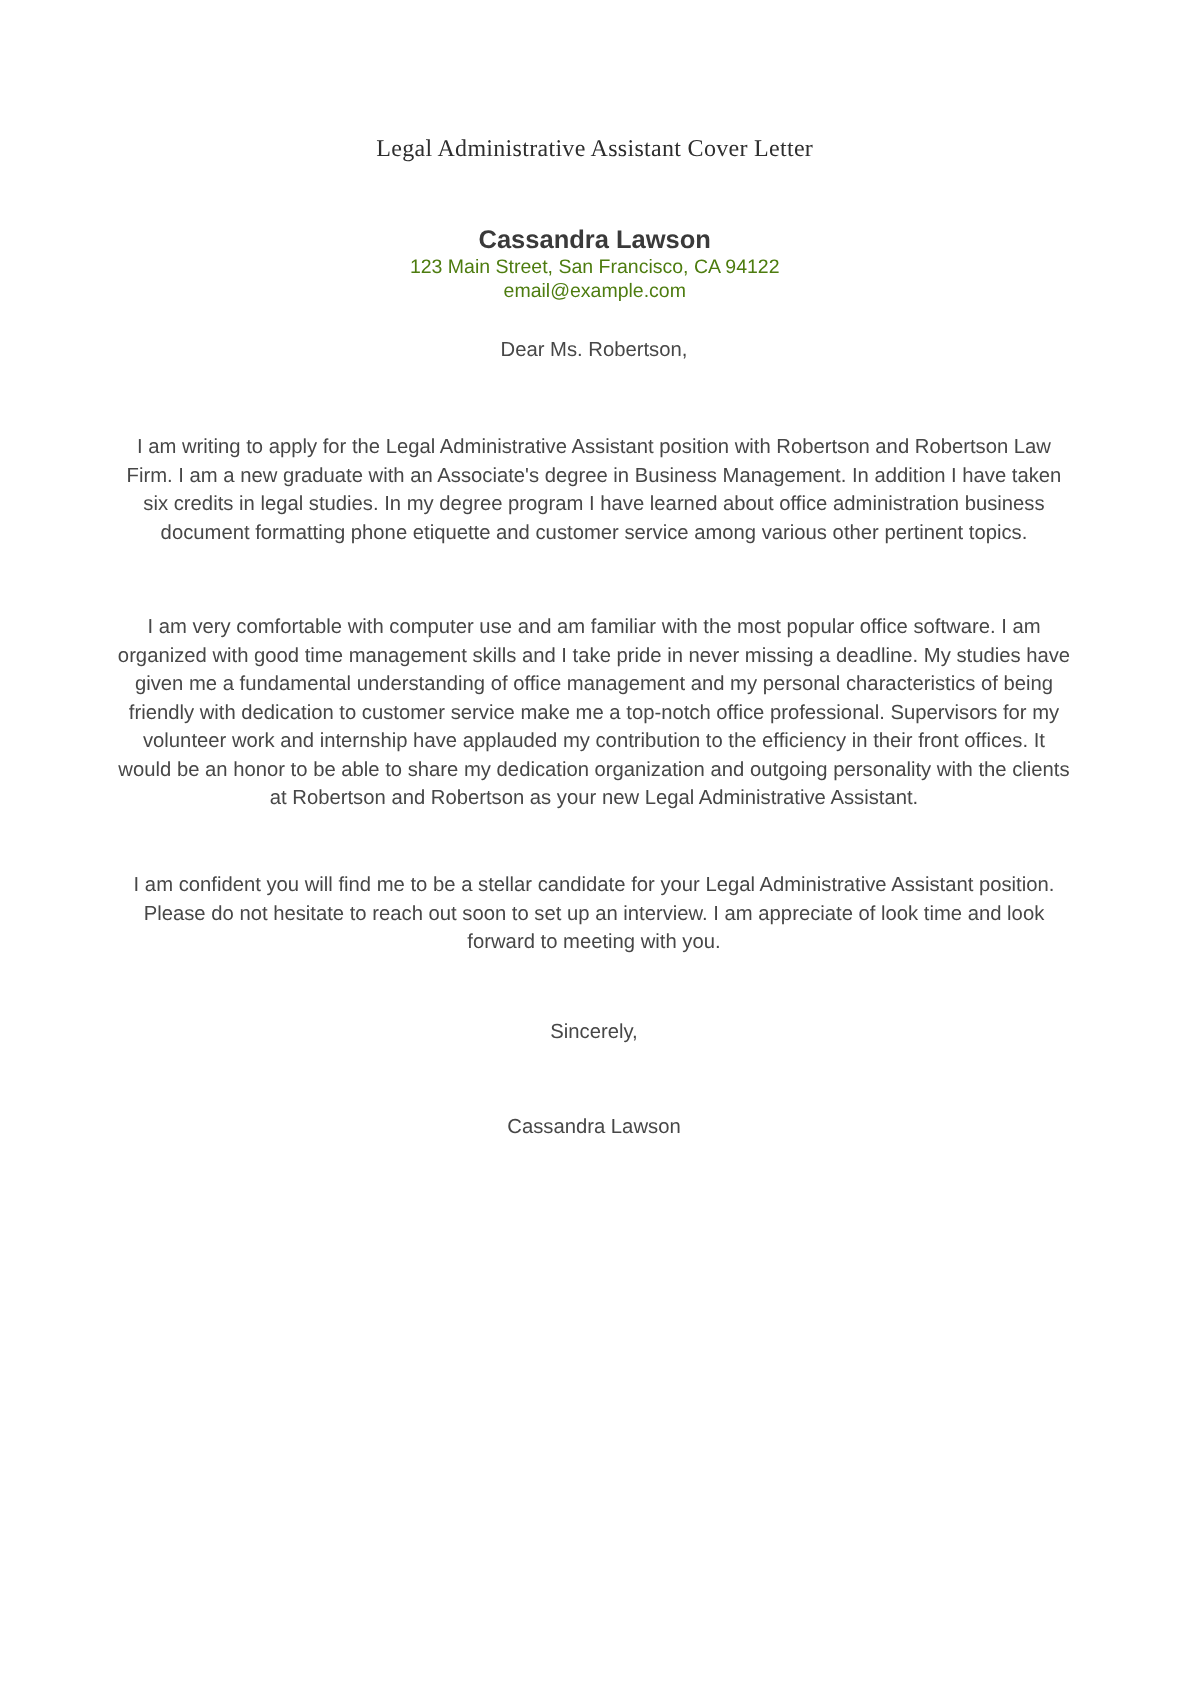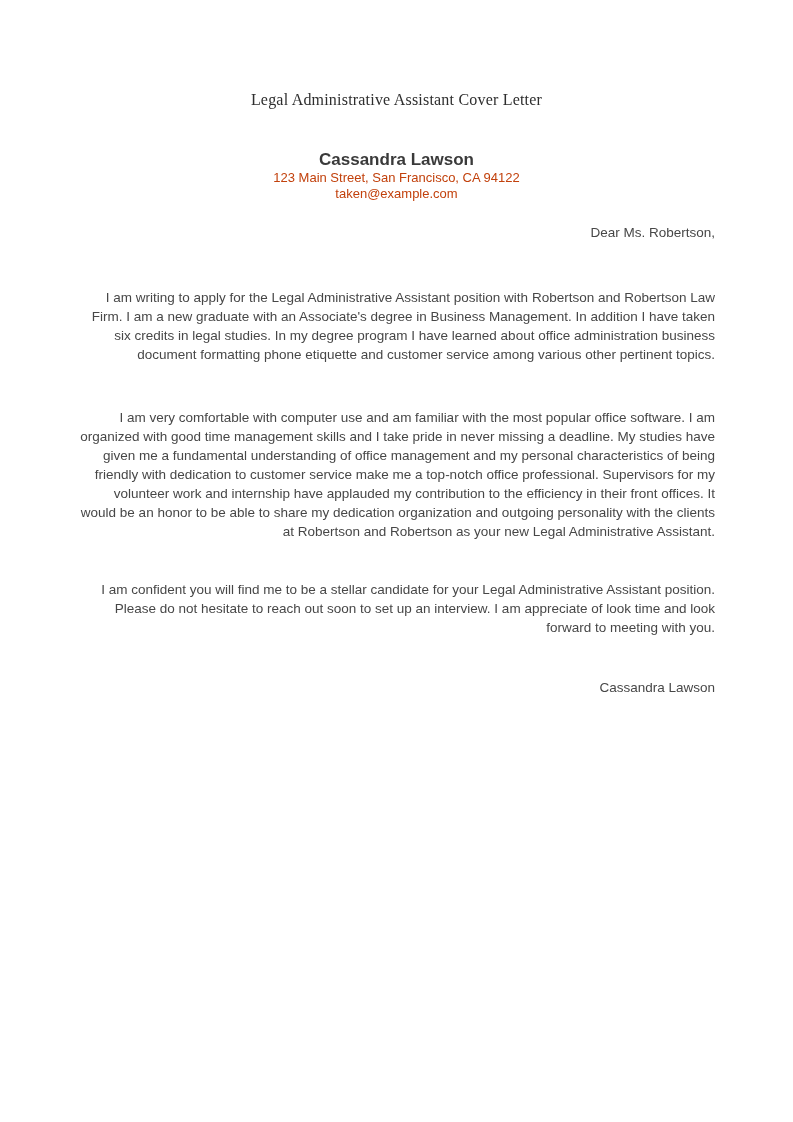--- a/index.html
+++ b/index.html
@@ -32,28 +32,28 @@
   }
   .contact-name {
     font-size: 17px;
     font-weight: 700;
     color: #3a3a3a;
     line-height: 20px;
   }
   .contact-line {
     font-size: 13px;
     line-height: 16px;
-    color: #c2410c;
+    color: #4d7c0f;
   }
   .letter-body {
     margin: 21px 78px 0 77px;
     font-size: 13.5px;
     line-height: 19px;
     color: #474747;
-    text-align: right;
+    text-align: center;
   }
   .salutation {
     margin: 0 0 46px 0;
   }
   .para {
     margin: 0 0 41px 0;
   }
   .para:nth-of-type(2) { margin-bottom: 39px; margin-top: 44px; }
   .closing {
     margin: 0 0 44px 0;
@@ -65,29 +65,30 @@
 </head>
 <body>
 
 <div class="page">
 
   <div class="doc-title">Legal Administrative Assistant Cover Letter</div>
 
   <div class="contact-block">
     <div class="contact-name">Cassandra Lawson</div>
     <div class="contact-line">123 Main Street, San Francisco, CA 94122</div>
-    <div class="contact-line">taken@example.com</div>
+    <div class="contact-line">email@example.com</div>
   </div>
 
   <div class="letter-body">
     <div class="salutation">Dear Ms. Robertson,</div>
 
     <p class="para">I am writing to apply for the Legal Administrative Assistant position with Robertson and Robertson Law Firm. I am a new graduate with an Associate's degree in Business Management. In addition I have taken six credits in legal studies. In my degree program I have learned about office administration business document formatting phone etiquette and customer service among various other pertinent topics.</p>
 
     <p class="para">I am very comfortable with computer use and am familiar with the most popular office software. I am organized with good time management skills and I take pride in never missing a deadline. My studies have given me a fundamental understanding of office management and my personal characteristics of being friendly with dedication to customer service make me a top-notch office professional. Supervisors for my volunteer work and internship have applauded my contribution to the efficiency in their front offices. It would be an honor to be able to share my dedication organization and outgoing personality with the clients at Robertson and Robertson as your new Legal Administrative Assistant.</p>
 
     <p class="para">I am confident you will find me to be a stellar candidate for your Legal Administrative Assistant position. Please do not hesitate to reach out soon to set up an interview. I am appreciate of look time and look forward to meeting with you.</p>
 
+    <div class="closing">Sincerely,</div>
 
     <div class="signature">Cassandra Lawson</div>
   </div>
 
 </div>
 
 </body></html>

